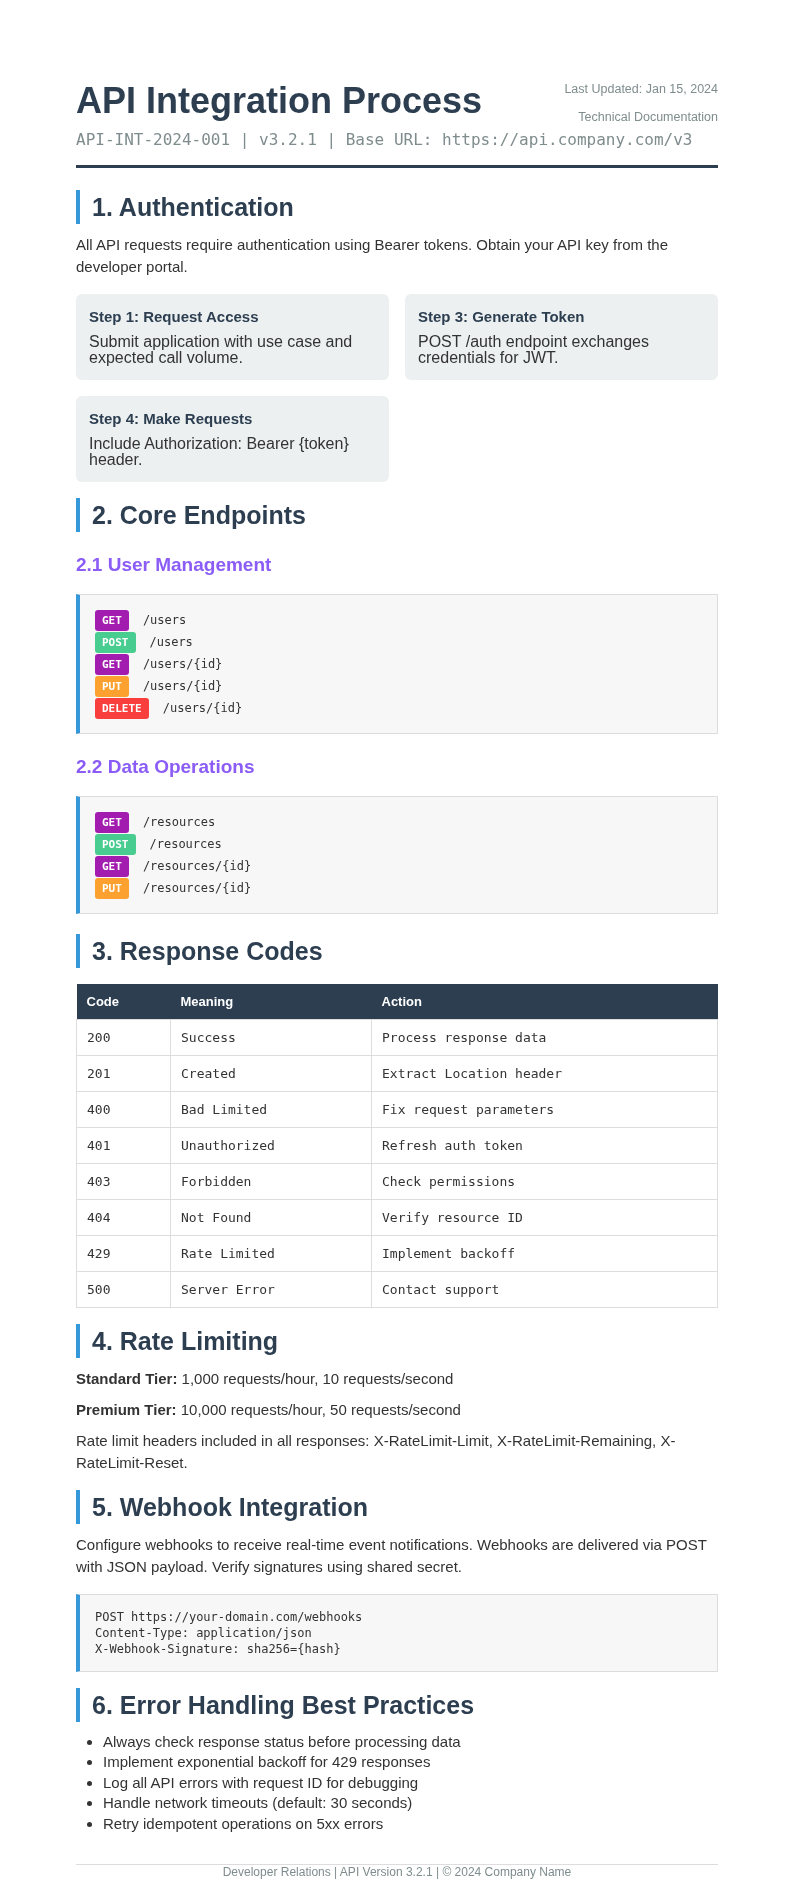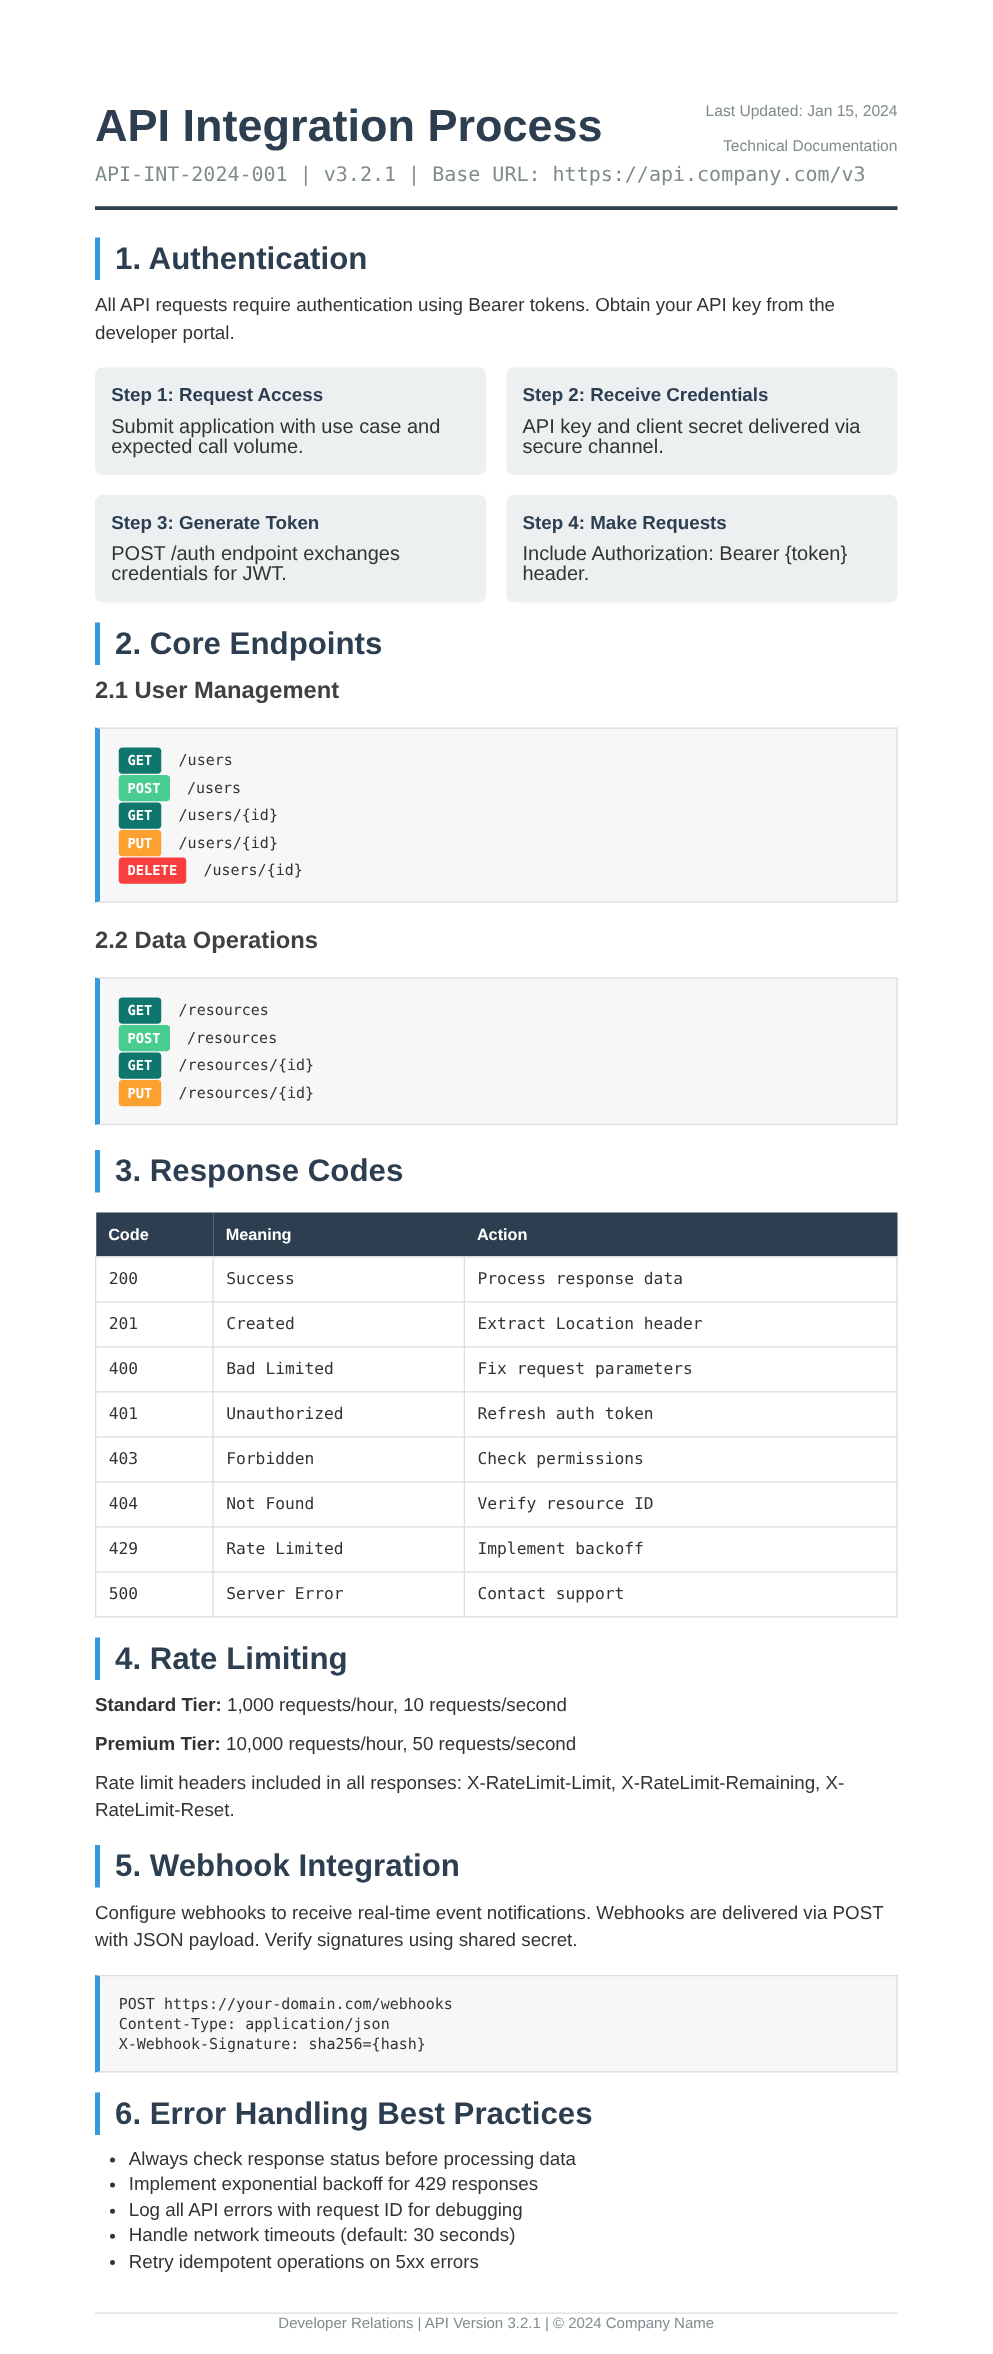--- a/index.html
+++ b/index.html
@@ -48,22 +48,22 @@
     color: #2c3e50;
     border-left: 4px solid #3498db;
     padding-left: 12px;
     line-height: 34px;
     margin-top: 16px;
     margin-bottom: 10px;
   }
   h3.sub {
     font-size: 19px;
     font-weight: bold;
-    color: #404040;
-    margin: 8px 0 18px 0;
+    color: #8b5cf6;
+    margin: 22px 0 18px 0;
   }
   p.body {
     font-size: 15px;
     line-height: 22px;
     color: #333333;
     margin-bottom: 16px;
   }
   .steps {
     display: grid;
     grid-template-columns: 1fr 1fr;
@@ -107,21 +107,21 @@
     color: #ffffff;
     font-family: "DejaVu Sans Mono", monospace;
     font-weight: bold;
     font-size: 11px;
     padding: 0 7px;
     height: 21px;
     line-height: 21px;
     border-radius: 3px;
     margin-right: 14px;
   }
-  .badge.get { background: #0f766e; }
+  .badge.get { background: #a21caf; }
   .badge.post { background: #49cc90; }
   .badge.put { background: #fca130; }
   .badge.delete { background: #f93e3e; }
 
   table.codes {
     width: 100%;
     border-collapse: collapse;
     margin-top: 16px;
     margin-bottom: 16px;
   }
@@ -190,24 +190,20 @@
 
   <section>
     <h2 class="section">1. Authentication</h2>
     <p class="body">All API requests require authentication using Bearer tokens. Obtain your API key from the developer portal.</p>
     <div class="steps">
       <div class="step">
         <h4>Step 1: Request Access</h4>
         <p>Submit application with use case and expected call volume.</p>
       </div>
       <div class="step">
-        <h4>Step 2: Receive Credentials</h4>
-        <p>API key and client secret delivered via secure channel.</p>
-      </div>
-      <div class="step">
         <h4>Step 3: Generate Token</h4>
         <p>POST /auth endpoint exchanges credentials for JWT.</p>
       </div>
       <div class="step">
         <h4>Step 4: Make Requests</h4>
         <p>Include Authorization: Bearer {token} header.</p>
       </div>
     </div>
   </section>
 

